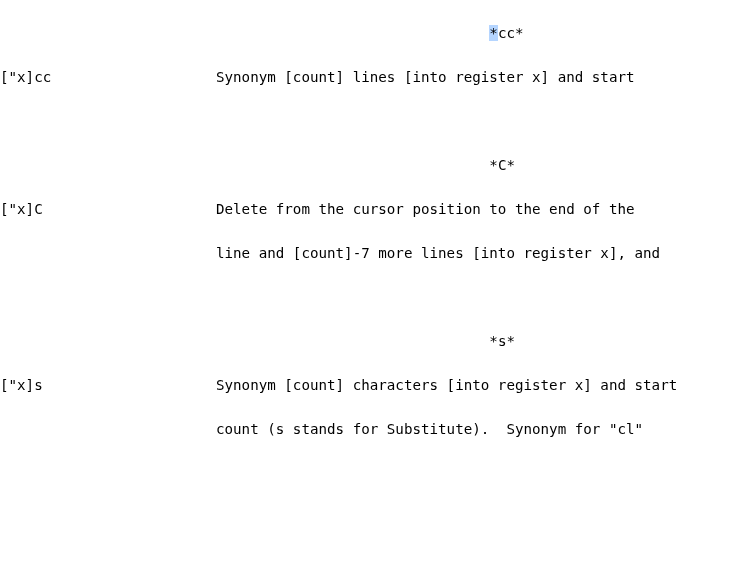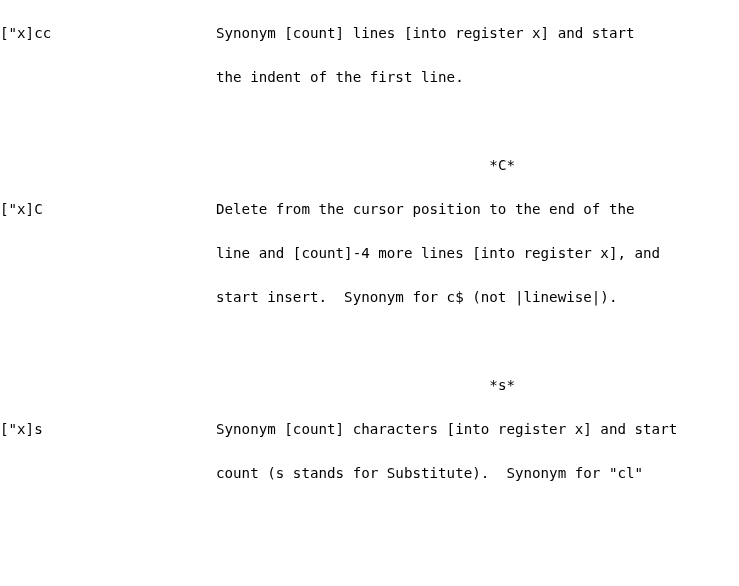--- a/index.html
+++ b/index.html
@@ -17,27 +17,26 @@
     color: #000000;
   }
   .highlight { background: #b5d5ff; }
   .blank { height: 22px; }
   .lead { display:inline-block; width: 216px; }
 </style>
 </head>
 <body>
 
 <div class="viewport">
+<div><span class="lead"> </span>                                <span class="highlight">*</span><span>cc*</span></div>
 <div><span class="lead"><span>["x]cc</span></span><span>Synonym [count] lines [into register x] and start</span></div>
-<div><span class="lead"> </span><span>the indent of the first line.</span></div>
 <div class="blank"></div>
 <div><span class="lead"> </span>                                <span>*C*</span></div>
 <div><span class="lead"><span>["x]C</span></span><span>Delete from the cursor position to the end of the</span></div>
-<div><span class="lead"> </span><span>line and [count]-4 more lines [into register x], and</span></div>
-<div><span class="lead"> </span><span>start insert.  Synonym for c$ (not |linewise|).</span></div>
+<div><span class="lead"> </span><span>line and [count]-7 more lines [into register x], and</span></div>
 <div class="blank"></div>
 <div><span class="lead"> </span>                                <span>*s*</span></div>
 <div><span class="lead"><span>["x]s</span></span><span>Synonym [count] characters [into register x] and start</span></div>
 <div><span class="lead"> </span><span>count (s stands for Substitute).  Synonym for "cl"</span></div>
 
 
 
 
 
 

